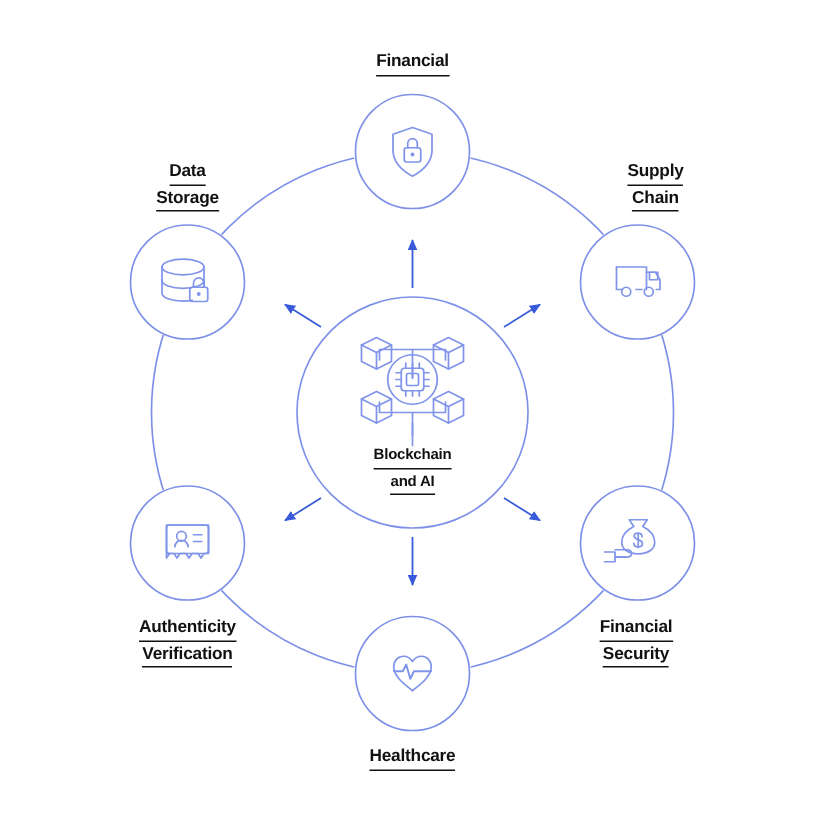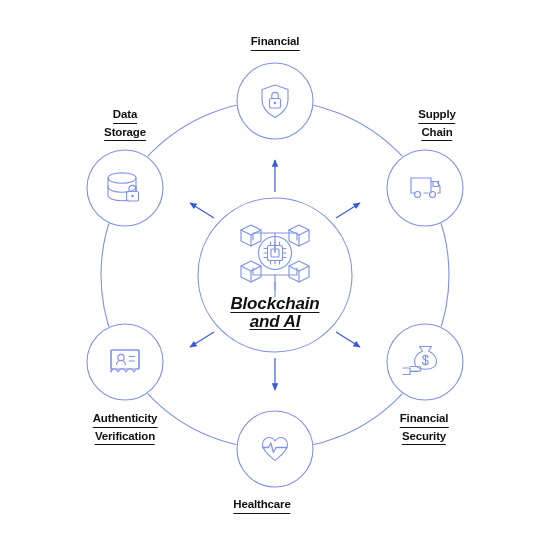--- a/index.html
+++ b/index.html
@@ -54,27 +54,26 @@
     width: fit-content;
     margin: 0 auto 1px auto;
     border-bottom: 1.6px solid #111111;
     padding-bottom: 0.5px;
   }
   .hub-label {
     position: absolute;
     text-align: center;
     font-family: "Liberation Sans", sans-serif;
     font-weight: bold;
-    font-size: 17px;
+    font-size: 10px;
     line-height: 15px;
     letter-spacing: -0.15px;
     color: #111111;
     white-space: nowrap;
     transform: translateX(-50%);
-    font-style: italic;
   }
   .hub-label .lbl-line {
     display: block;
     width: fit-content;
     margin: 0 auto 1px auto;
     border-bottom: 1.6px solid #111111;
     padding-bottom: 0.5px;
   }
 </style>
 </head>
@@ -262,21 +261,21 @@
     <div class="node-label" style="left:424px; top:107px;margin-left:13px;">
       <span class="lbl-line">Supply</span>
       <span class="lbl-line">Chain</span>
     </div>
 
     <div class="node-label" style="left:424px; top:411px;text-align:right;">
       <span class="lbl-line">Financial</span>
       <span class="lbl-line">Security</span>
     </div>
 
-    <div class="node-label" style="left:262px; top:497px;">
+    <div class="node-label" style="left:275px; top:497px;">
       <span class="lbl-line">Healthcare</span>
     </div>
 
     <div class="node-label" style="left:125px; top:411px;">
       <span class="lbl-line">Authenticity</span>
       <span class="lbl-line">Verification</span>
     </div>
 
     <div class="node-label" style="left:125px; top:107px;">
       <span class="lbl-line">Data</span>

